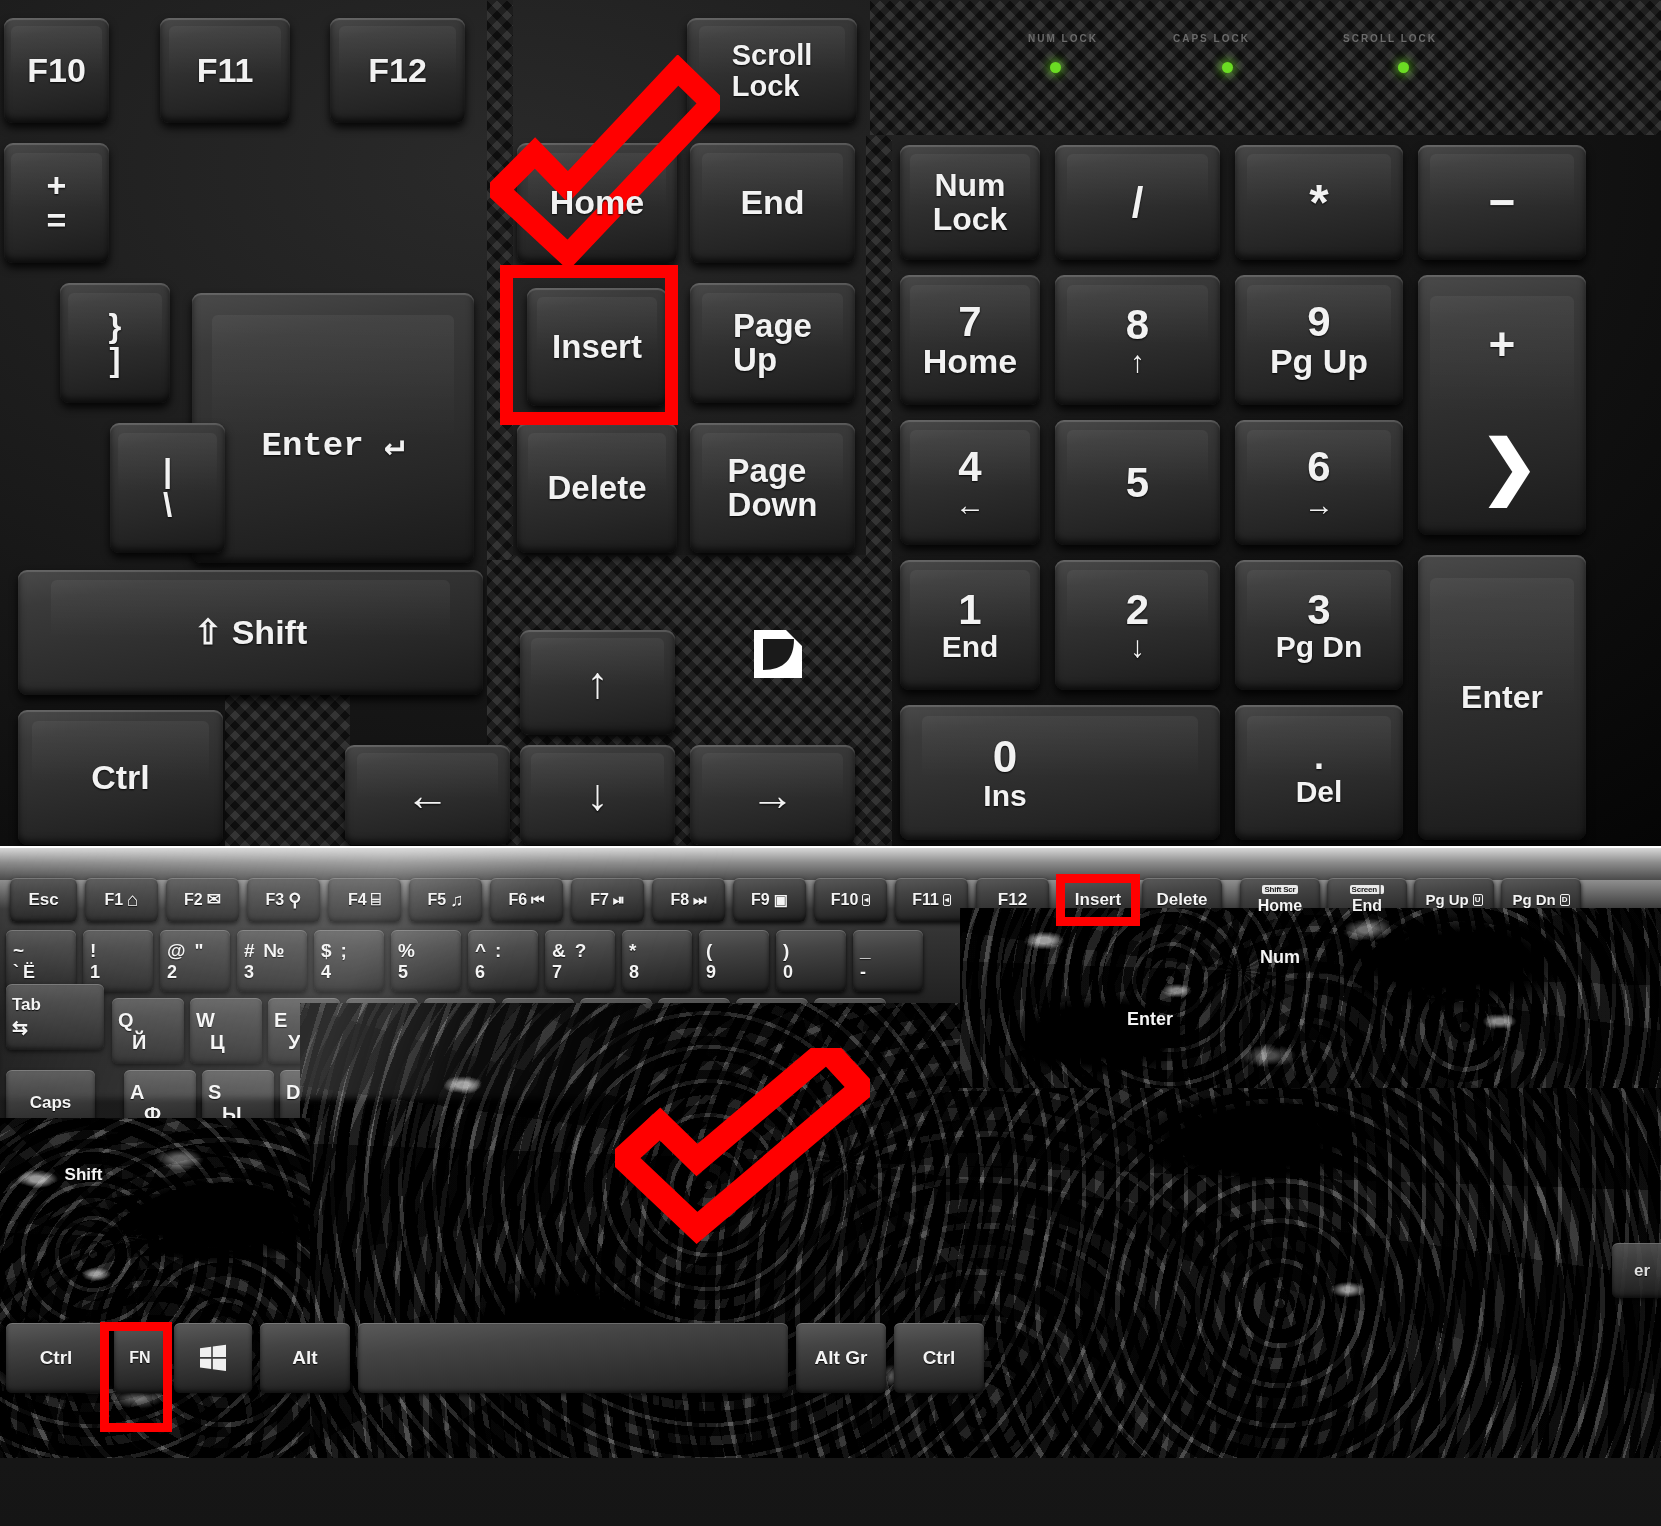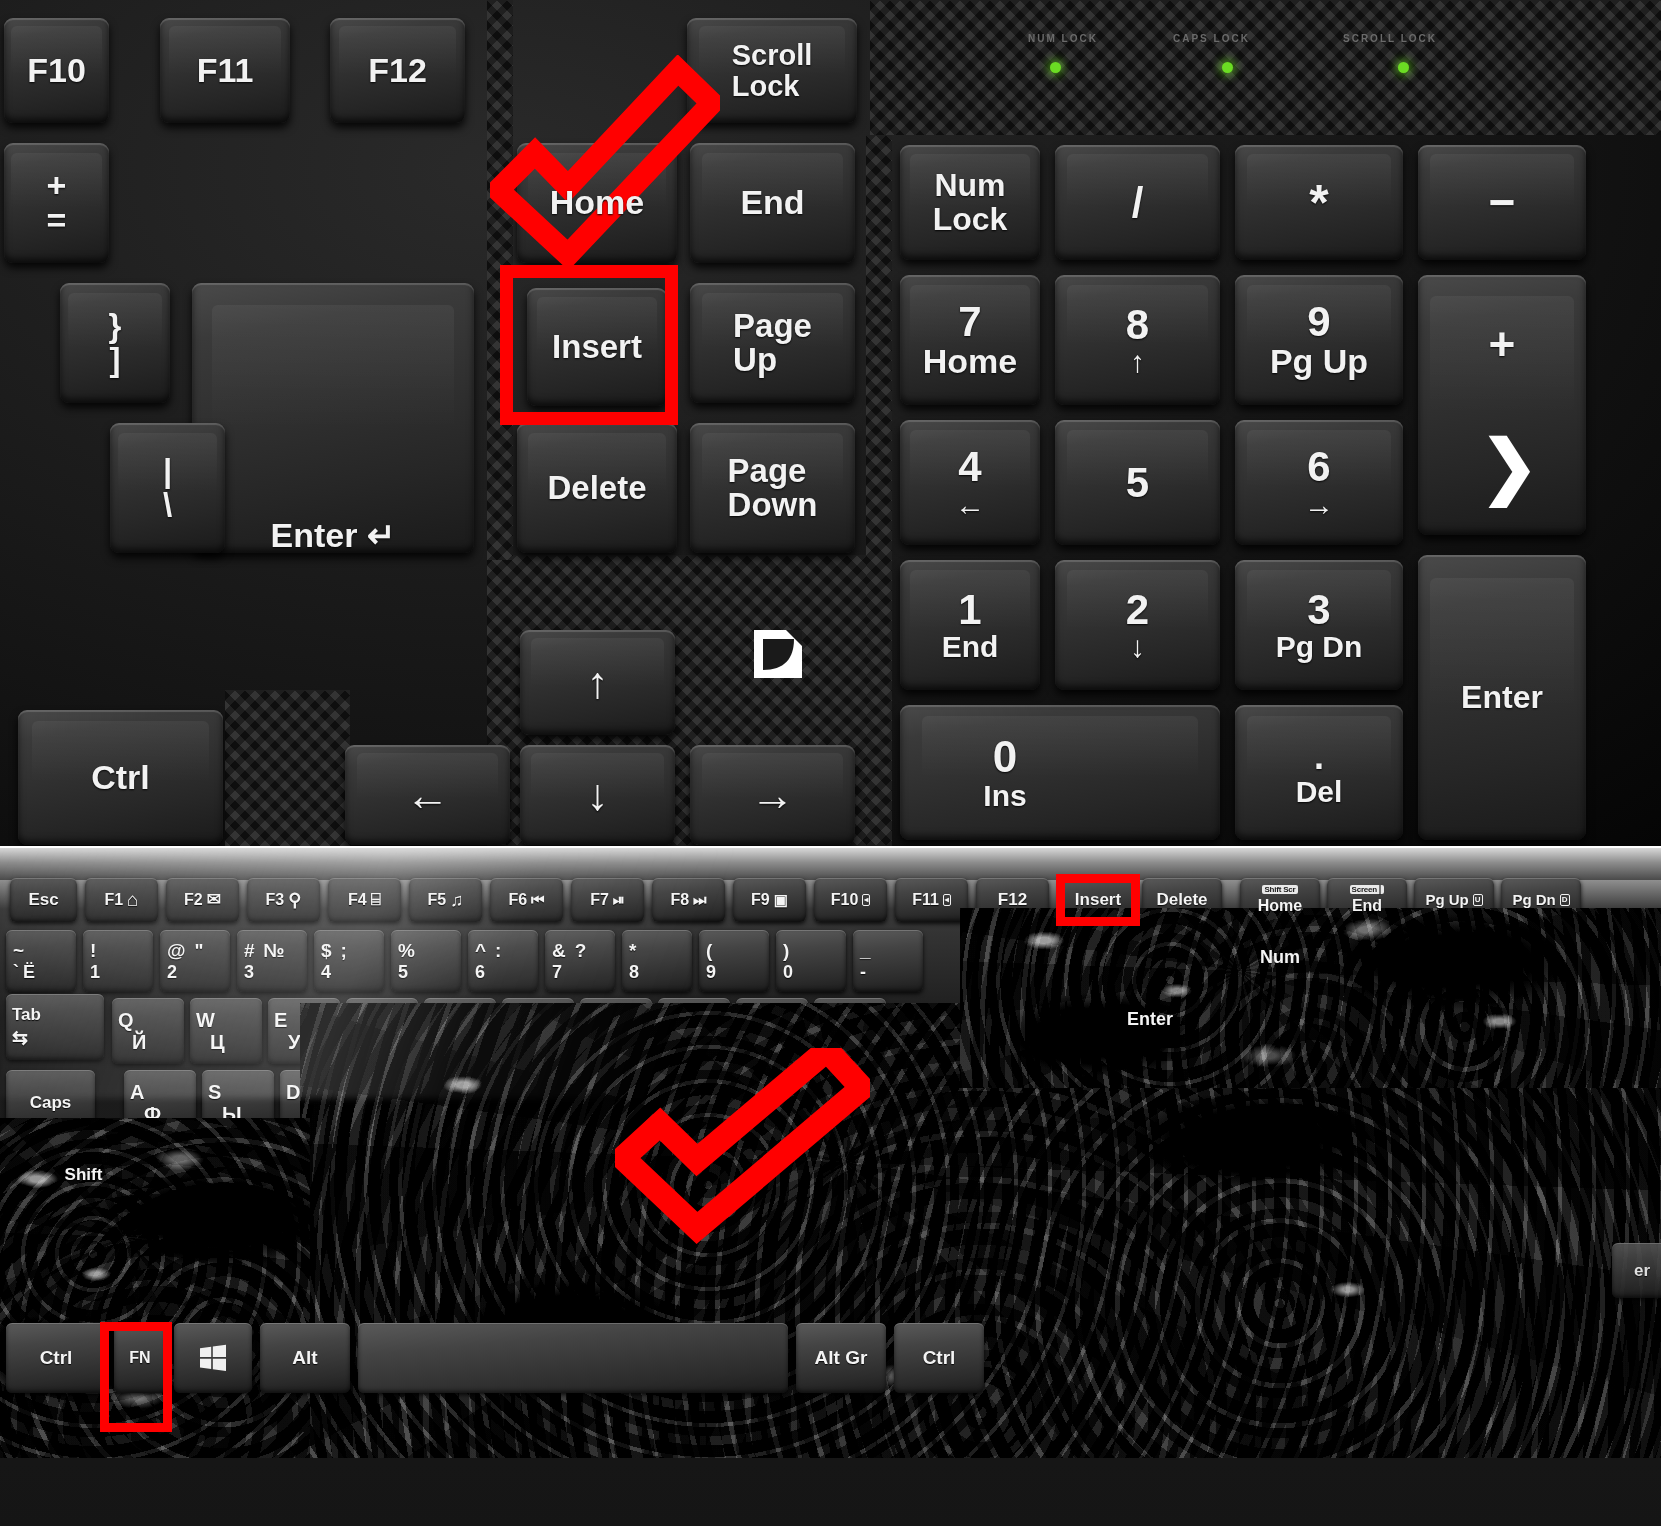--- a/index.html
+++ b/index.html
@@ -185,21 +185,21 @@
   <div class="bigkey" style="left:690px;top:143px;width:165px;height:120px;font-size:34px;">
     <span class="stack">End</span>
     </div>
 
   <div class="bigkey" style="left:60px;top:283px;width:110px;height:120px;font-size:33px;">
     <span class="stack">
       <span>}</span><br>
       <span>]</span>
     </span>
     </div>
-  <div class="bigkey" style="left:192px;top:283px;width:282px;height:270px;font-size:34px;align-items:flex-end;">
+  <div class="bigkey" style="left:192px;top:293px;width:282px;height:270px;font-size:34px;align-items:center;font-family:Liberation Mono, monospace;">
     <span class="stack" style="margin-top:38px;">Enter ↵</span>
     </div>
   <div class="bigkey" style="left:527px;top:288px;width:140px;height:118px;font-size:33px;">
     <span class="stack">Insert</span>
     </div>
   <div class="bigkey" style="left:690px;top:283px;width:165px;height:120px;font-size:33px;">
     <span class="stack" style="text-align:left;">
       <span>Page</span><br>
       <span>Up</span>
     </span>
@@ -214,20 +214,23 @@
   <div class="bigkey" style="left:517px;top:423px;width:160px;height:130px;font-size:33px;">
     <span class="stack">Delete</span>
     </div>
   <div class="bigkey" style="left:690px;top:423px;width:165px;height:130px;font-size:33px;">
     <span class="stack" style="text-align:left;">
       <span>Page</span><br>
       <span>Down</span>
     </span>
     </div>
 
+  <div class="bigkey" style="left:18px;top:570px;width:465px;height:125px;font-size:34px;">
+    <span class="stack">⇧ Shift</span>
+    </div>
   <div class="bigkey" style="left:18px;top:710px;width:205px;height:135px;font-size:34px;">
     <span class="stack">Ctrl</span>
     </div>
 
   <div class="bigkey" style="left:520px;top:630px;width:155px;height:105px;font-size:44px;">
     <span class="stack">↑</span>
     </div>
   <div class="bigkey" style="left:345px;top:745px;width:165px;height:100px;font-size:44px;">
     <span class="stack">←</span>
     </div>
@@ -585,21 +588,21 @@
     <span class="symbot">
           <span>=</span>
         </span>
       </span>
     </div>
 
   <div class="skey" style="left:1240px;top:82px;width:80px;height:55px;font-size:18px;">
     <span class="in">Num</span>
     </div>
 
-  <div class="skey" style="left:6px;top:146px;width:98px;height:66px;font-size:17px;">
+  <div class="skey" style="left:6px;top:136px;width:98px;height:66px;font-size:17px;">
     <span class="in col" style="align-items:flex-start;padding-left:6px;width:100%;">
       <span>Tab</span>
       <span style="font-size:19px;">⇆</span>
       </span>
     </div>
 
   <div class="skey" style="left:112px;top:150px;width:72px;height:66px;">
     <span class="dual">
         <span class="lat">Q</span>
     <span class="cyr">Й</span>

